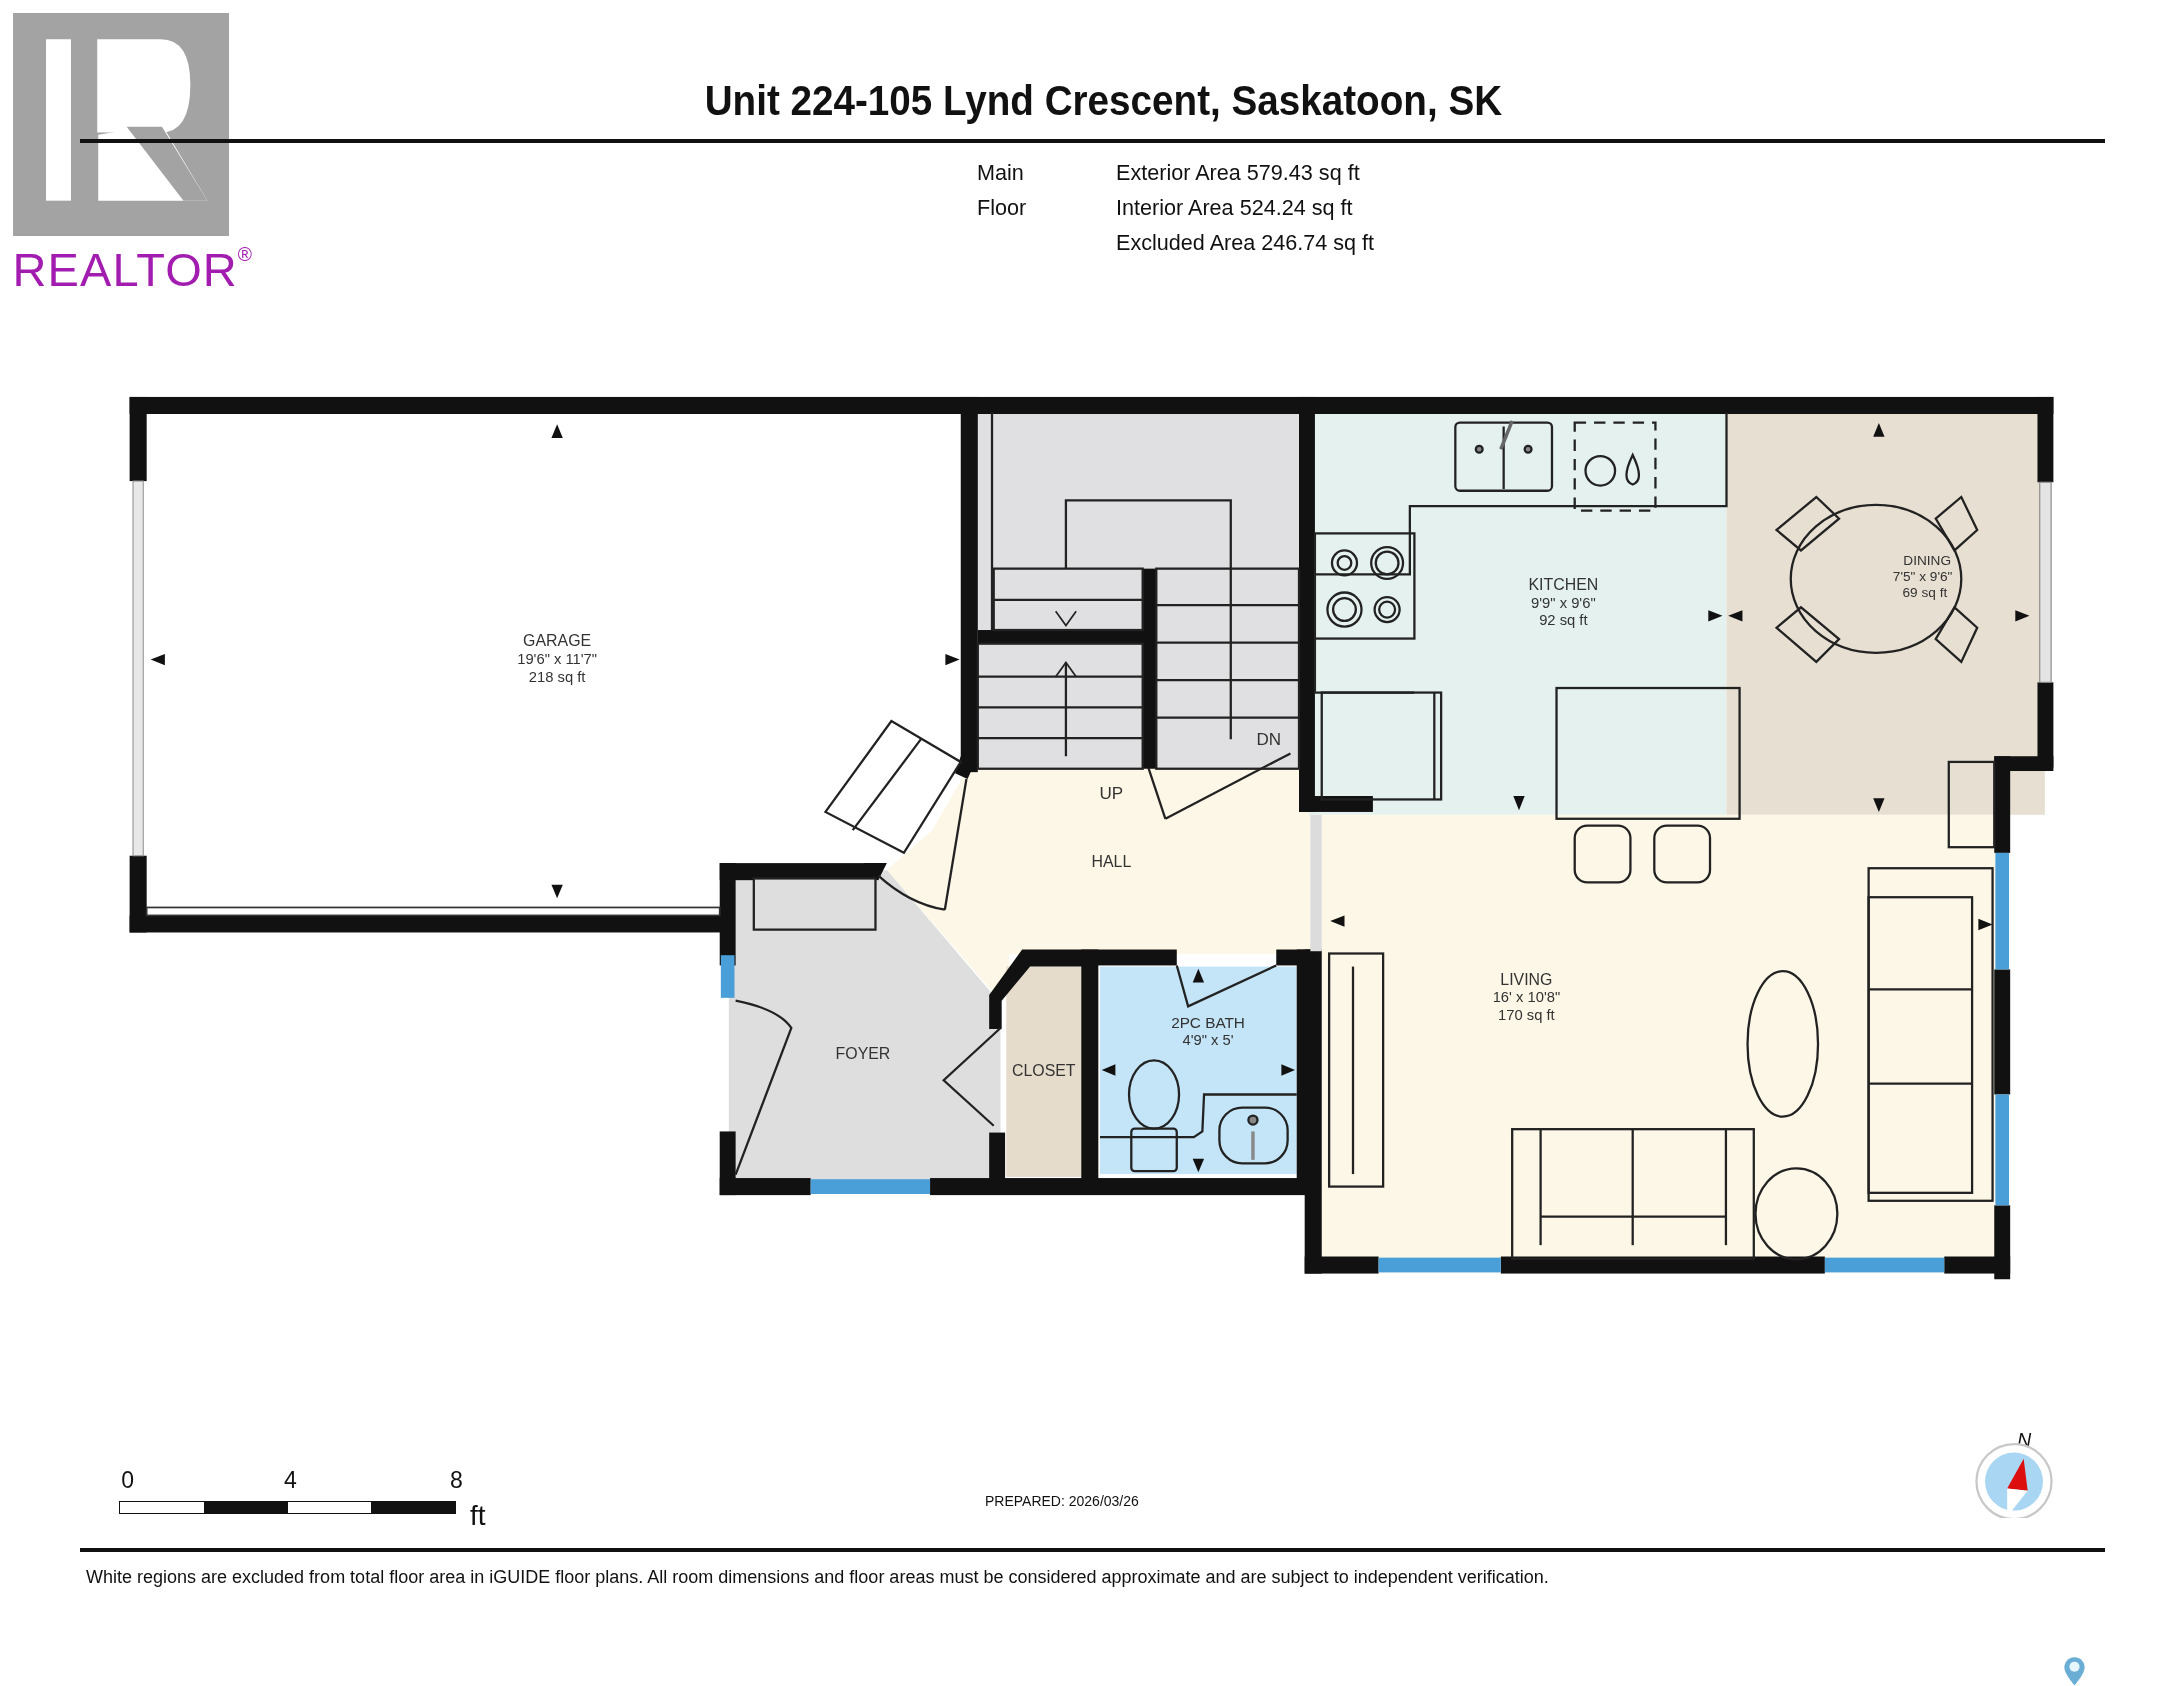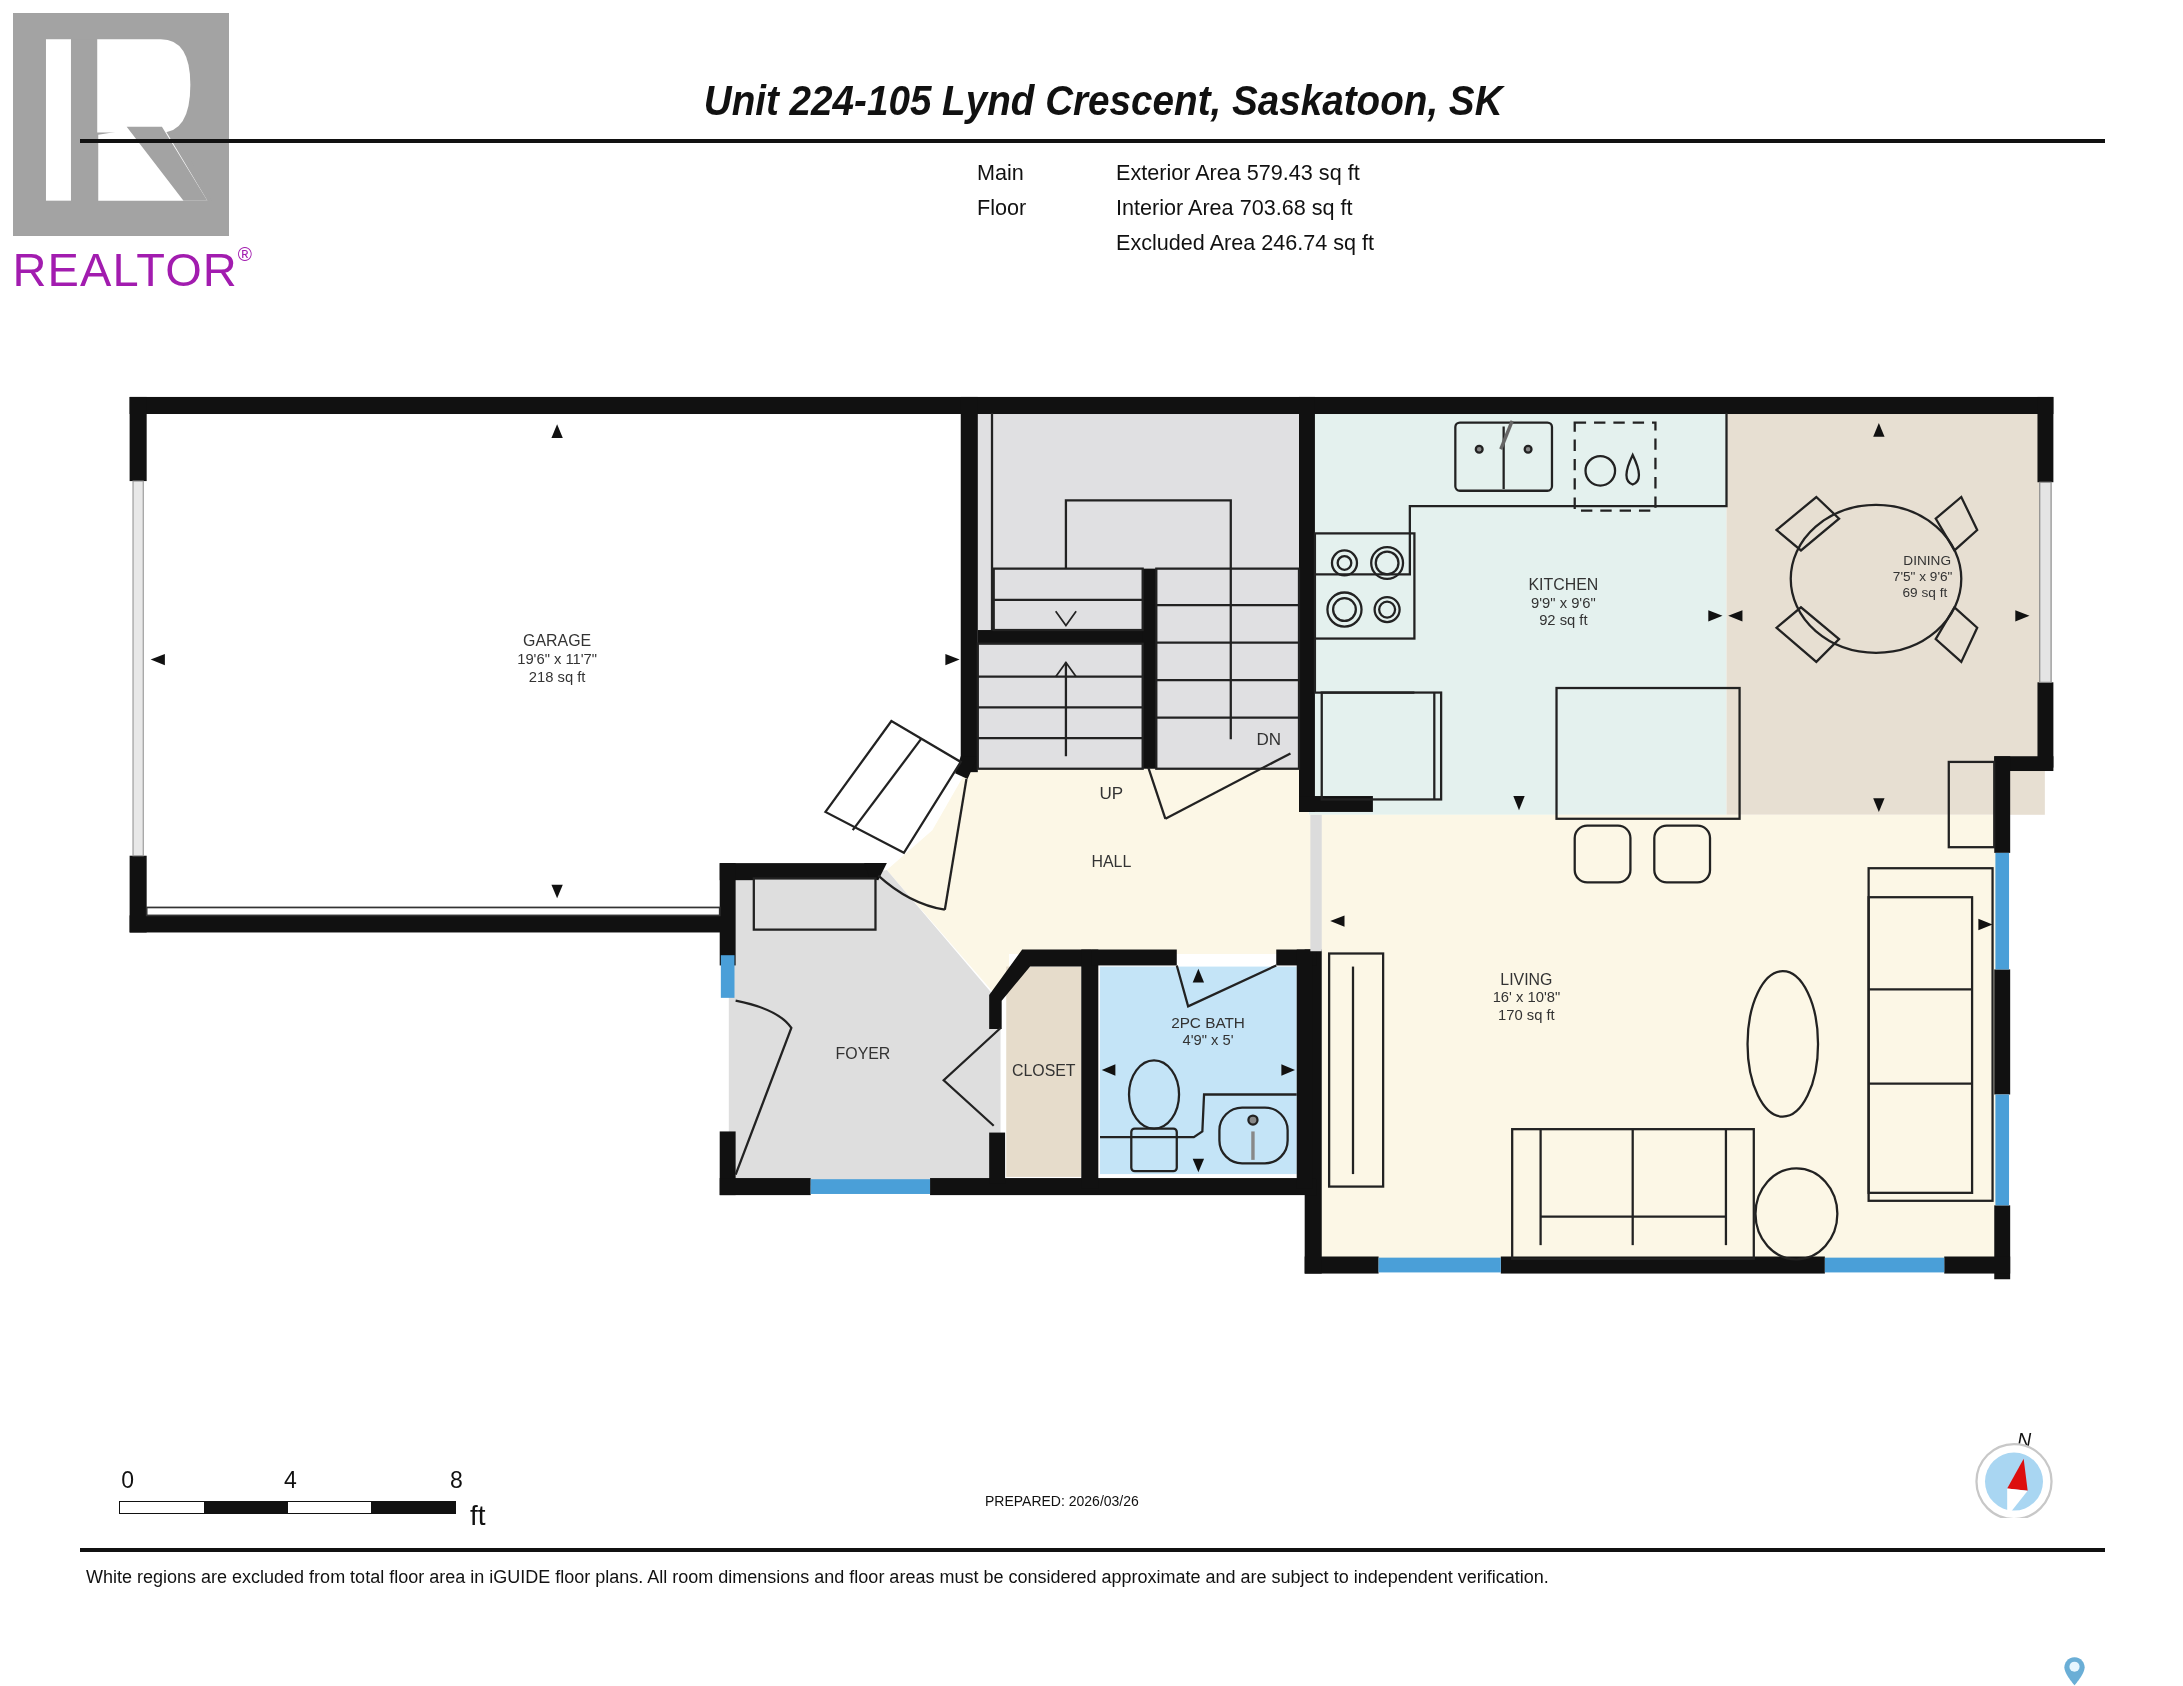--- a/index.html
+++ b/index.html
@@ -1,21 +1,21 @@
 <!DOCTYPE html>
 <html style="font-size:9px"><head>
 <meta charset="utf-8">
 <style>
   html, body { margin: 0; padding: 0; background: #ffffff; }
   body { width: 2183px; height: 1687px; position: relative; overflow: hidden; font-family: "Liberation Sans", sans-serif; color: #111; }
   .logo { position: absolute; left: 12.5px; top: 12.5px; width: 219px; }
   .logo-box { width: 216px; height: 223px; background: #a3a3a3; position: relative; }
   .logo-word { font-family: "Liberation Sans", sans-serif; font-size: 47px; color: #a21caf; letter-spacing: 1.1px; margin-top: 6px; font-weight: 400; }
   .logo-word sup { font-size: 19.3px; vertical-align: top; position: relative; top: 2.3px; }
-  .title { position: absolute; left: 0; width: 2183px; top: 77px; text-align: center; font-size: 42px; font-weight: 700; padding-left: 23px; box-sizing: border-box; font-style: italic; }
+  .title { position: absolute; left: 0; width: 2183px; top: 77px; text-align: center; font-size: 42px; font-weight: 700; padding-left: 23px; box-sizing: border-box; }
   .title span { display: inline-block; transform: scaleX(0.92); }
   .rule-top { position: absolute; left: 80px; right: 78px; top: 139px; height: 4px; background: #111; }
   .areas { position: absolute; top: 155px; left: 977px; font-size: 21.6px; line-height: 35px; }
   .areas .floor { position: absolute; left: 0; top: 0; font-weight: 400; }
   .areas .list { position: absolute; left: 139px; top: 0; white-space: nowrap; }
   .plan { position: absolute; left: 0; top: 0; }
   .room-label { font-family: "Liberation Sans", sans-serif; fill: #333; text-anchor: middle; }
   .scale { position: absolute; left: 119px; top: 1467px; }
   .scale .nums { position: relative; height: 31px; font-size: 23px; }
   .scale .nums span { position: absolute; top: 0; }
@@ -46,21 +46,21 @@
   <div class="logo-word"><span>REALTOR</span><sup>®</sup></div>
 </div>
 
 <div class="title"><span>Unit 224-105 Lynd Crescent, Saskatoon, SK</span></div>
 <div class="rule-top"></div>
 
 <div class="areas">
   <div class="floor">Main Floor</div>
   <div class="list">
     <div>Exterior Area 579.43 sq ft</div>
-    <div>Interior Area 703.68 sq ft</div>
+    <div>Interior Area 524.24 sq ft</div>
     <div>Excluded Area 246.74 sq ft</div>
   </div>
 </div>
 
 <svg class="plan" width="2183" height="1687" viewBox="0 0 3840 2967">
 
   <g>
     <rect x="245" y="726" width="1455" height="906" fill="#ffffff"></rect>
     <rect x="1718" y="726" width="567" height="626" fill="#e0e0e2"></rect>
     <rect x="2302" y="726" width="735" height="707" fill="#e4f1ee"></rect>

